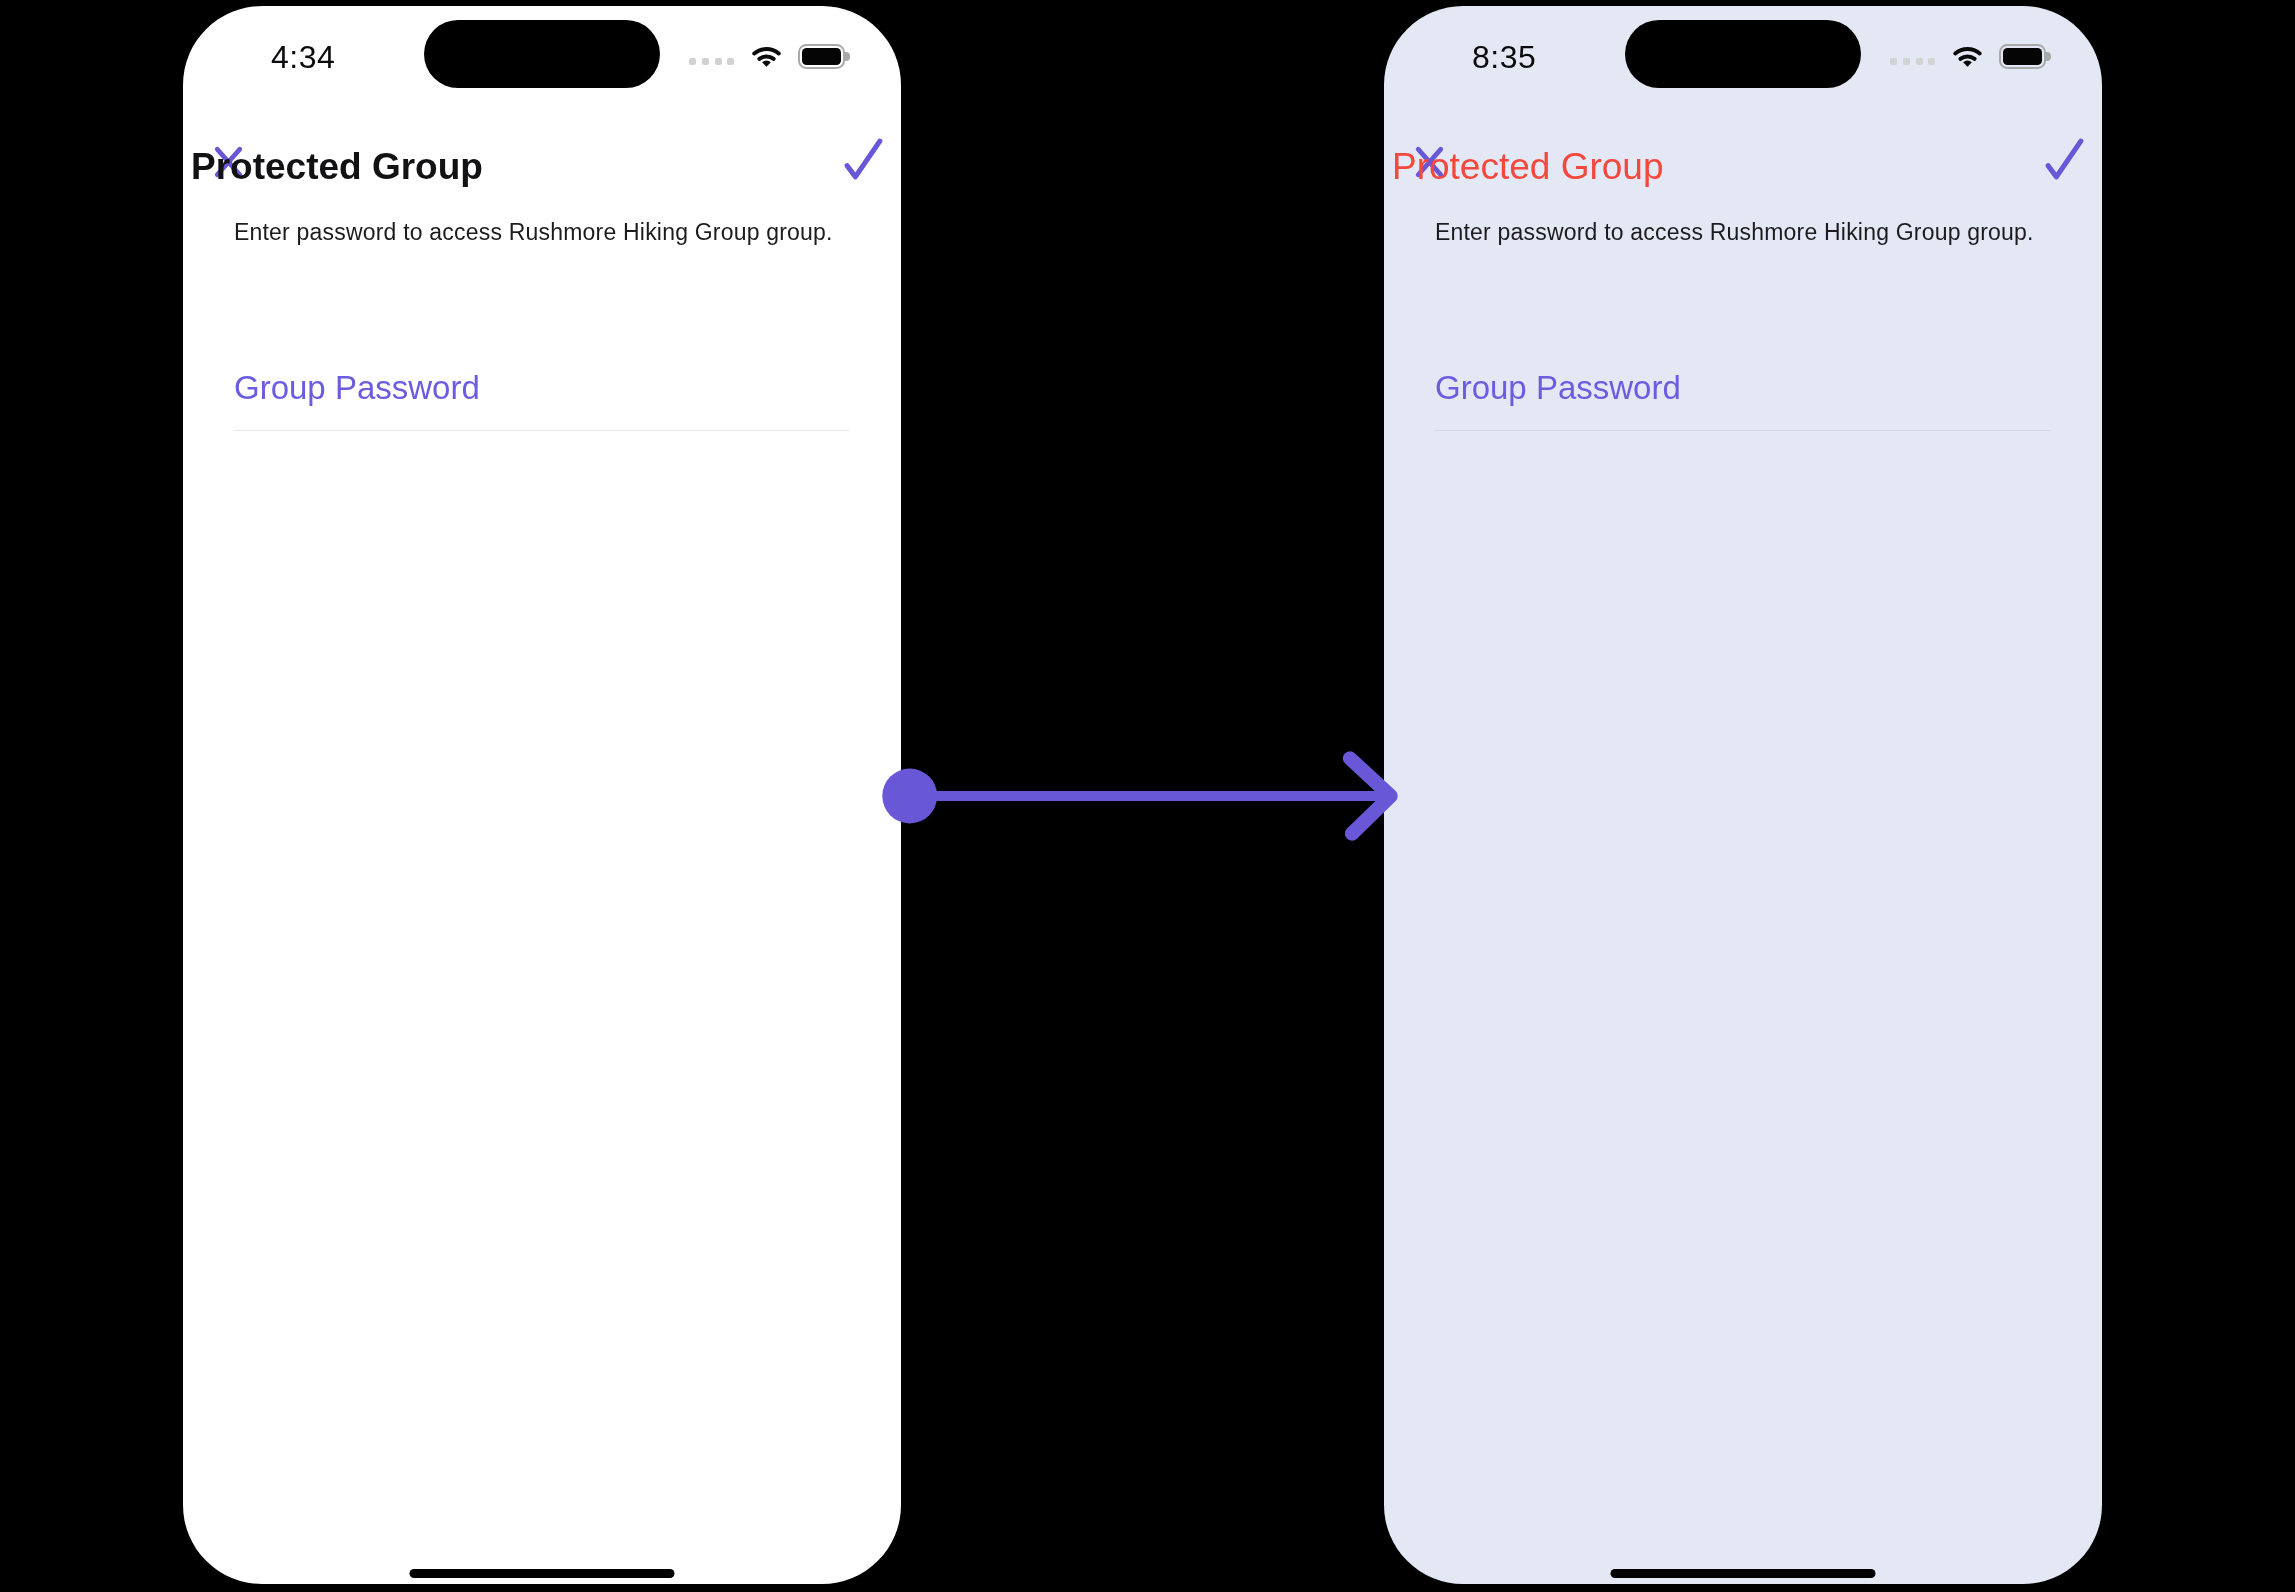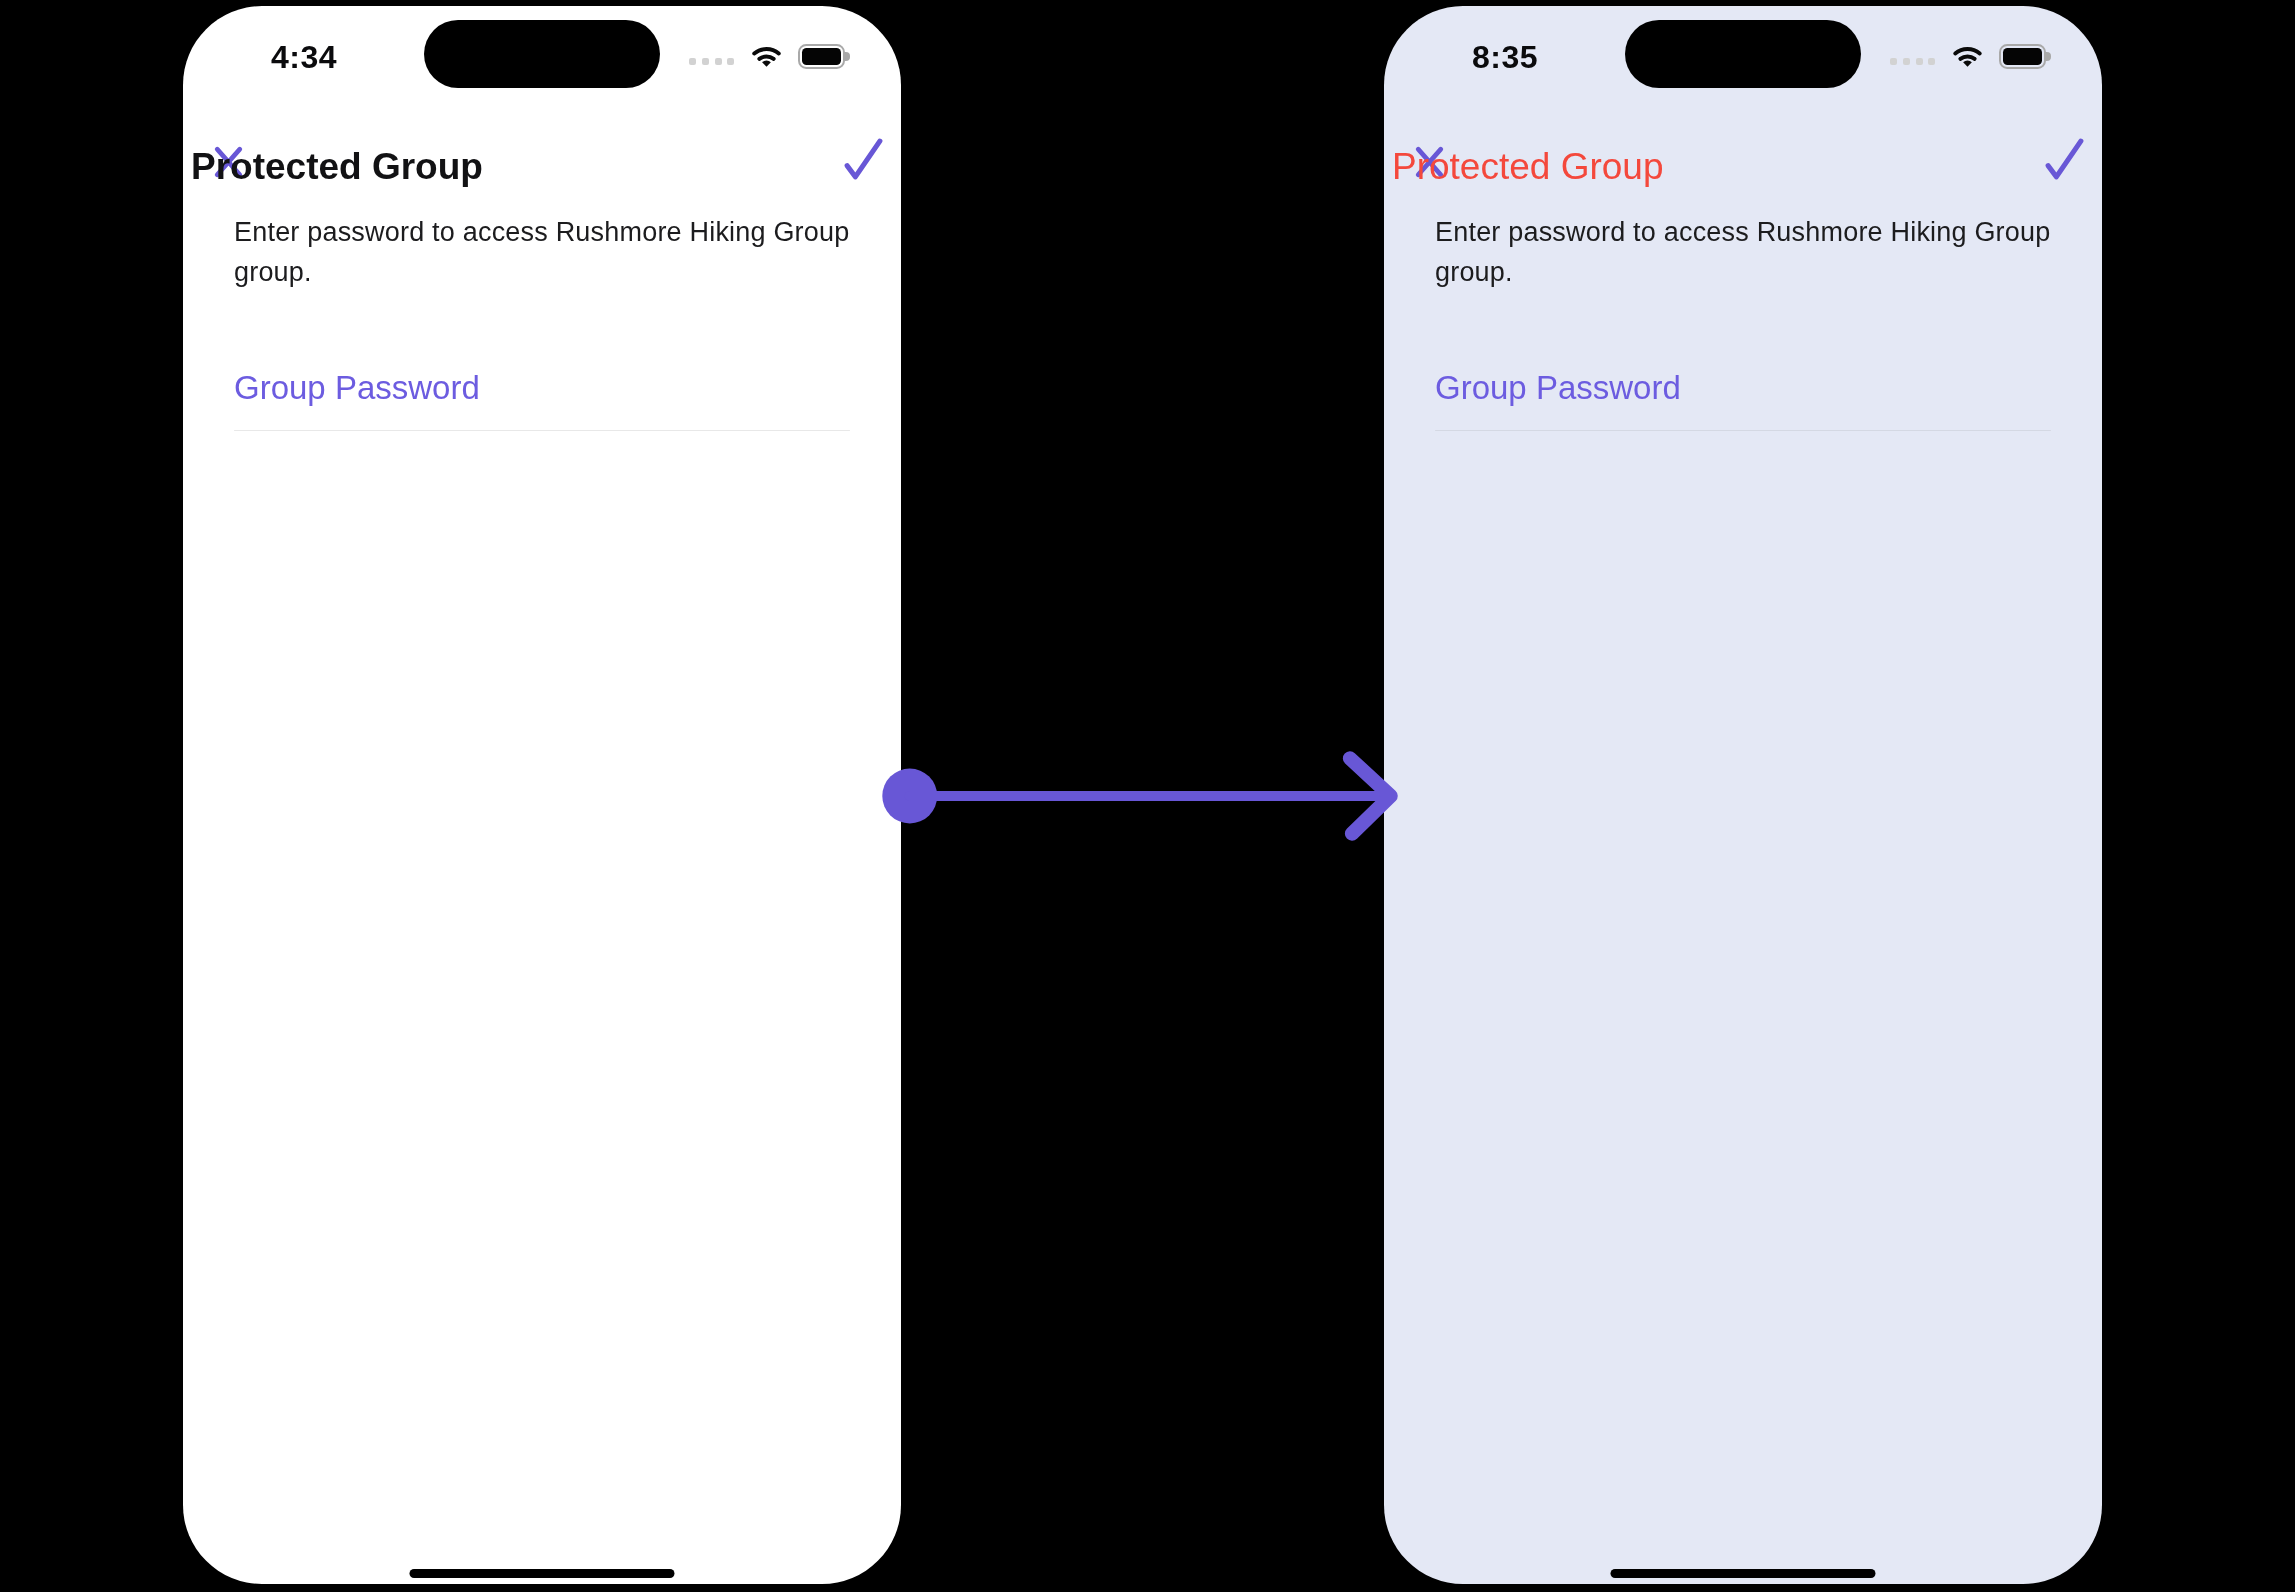--- a/index.html
+++ b/index.html
@@ -17,21 +17,21 @@
   }
   .phone--left{left:183px;}
   .phone--right{left:1384px;}
 
   .island{
     position:absolute;top:14.3px;left:50%;transform:translateX(-50%);
     width:236px;height:68px;border-radius:36px;background:#000;
   }
   .time{
     position:absolute;left:88px;top:33px;
-    font-size:32px;font-weight:700;color:#0b0b0d;letter-spacing:0.5px;
+    font-size:32px;font-weight:400;color:#0b0b0d;letter-spacing:0.5px;
   }
   .status-icons{
     position:absolute;right:50px;top:34px;height:33px;
     display:flex;align-items:center;gap:14.3px;
   }
   .dots{display:flex;gap:5.6px;margin-top:10.2px;}
   .dot{width:7.1px;height:7.1px;border-radius:2px;background:#d2d2d2;}
   .wifi{display:block;}
   .battery{position:relative;width:53px;height:25.5px;}
   .battery-body{box-sizing:border-box;width:47px;height:25.5px;border:2.6px solid #a9a9a9;border-radius:8.2px;}
@@ -42,21 +42,21 @@
   .btn-confirm{position:absolute;right:16.3px;top:130px;width:43px;height:47px;cursor:pointer;}
   .title{
     position:absolute;left:0;right:0;top:142px;
     text-align:left;font-size:37px;line-height:1;margin-left:8px;
   }
   .phone--left .title{font-weight:600;}
   .phone--right .title{font-weight:400;}
 
   .description{
     position:absolute;left:51px;top:206px;width:623px;
-    font-size:27px;line-height:40px;letter-spacing:0.2px;
+    font-size:23px;line-height:40px;letter-spacing:0.2px;
   }
   .field{position:absolute;left:51px;right:51px;top:363px;cursor:text;}
   .field-label{font-size:33px;line-height:38px;}
   .field-line{margin-top:22.5px;height:1.5px;border-radius:1px;}
 
   .home-indicator{
     position:absolute;bottom:6.1px;left:50%;transform:translateX(-50%);
     width:265px;height:8.7px;border-radius:5.1px;background:#000;
   }
 

